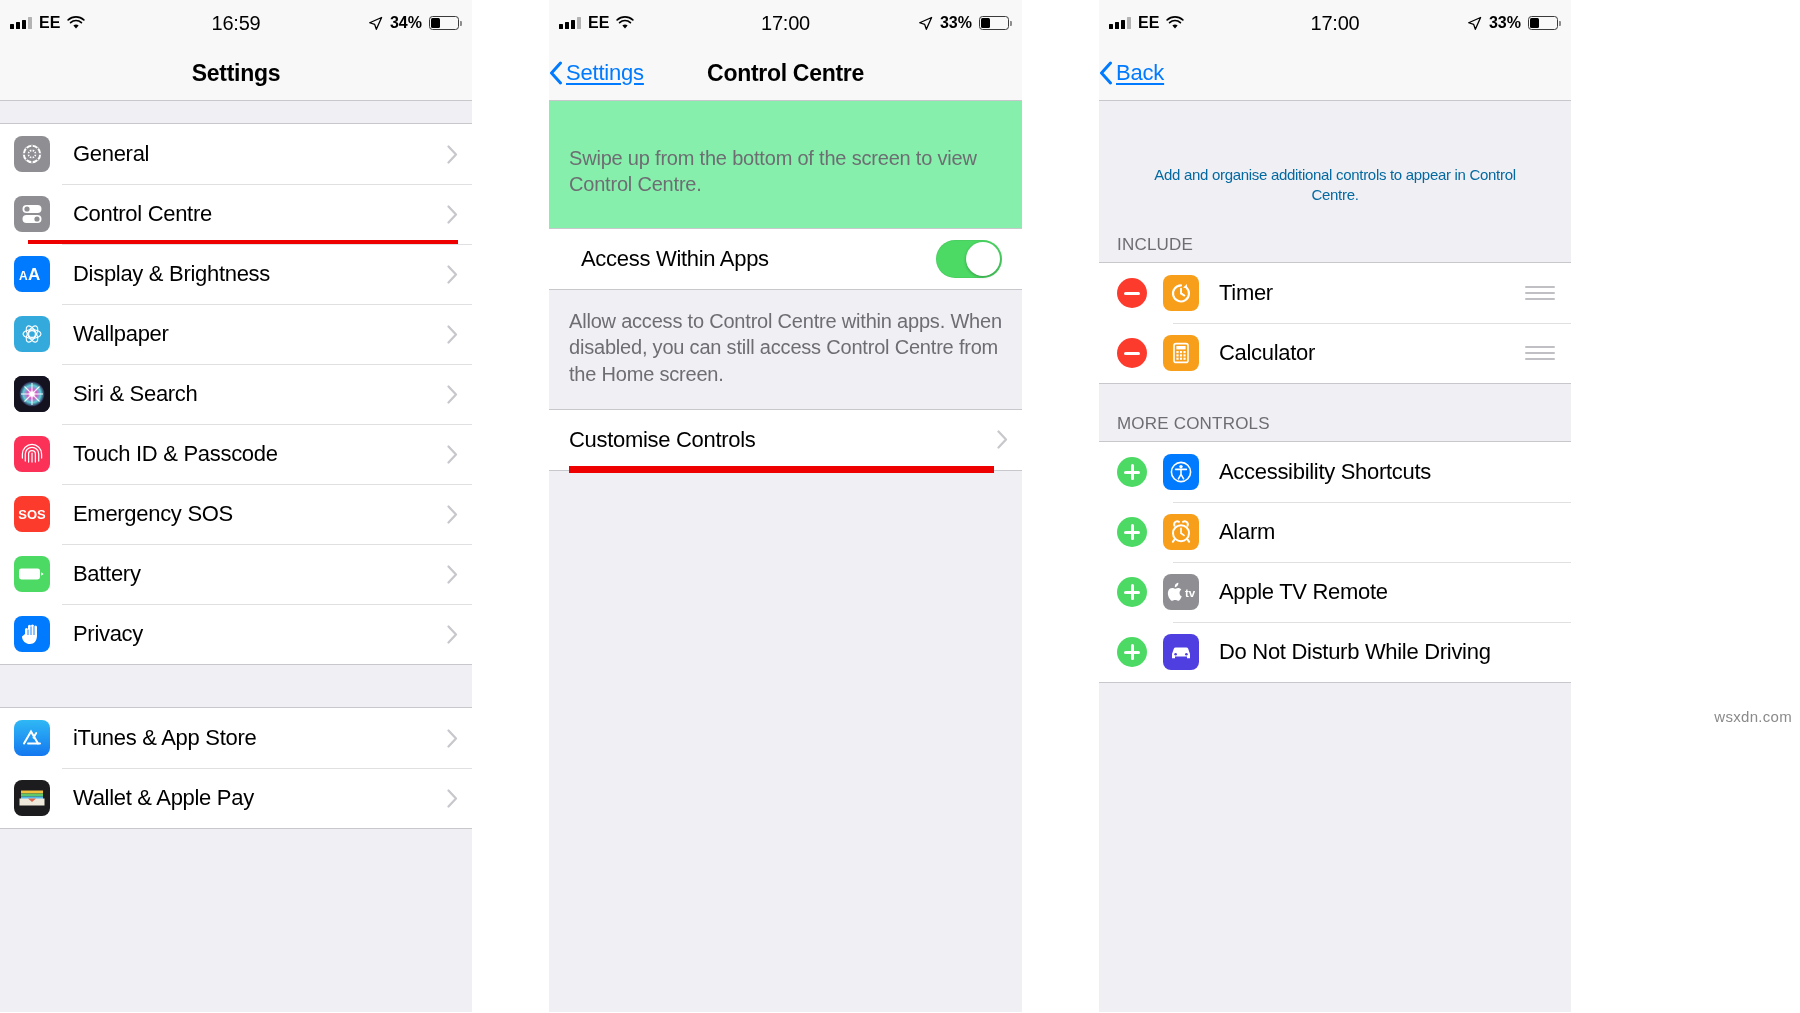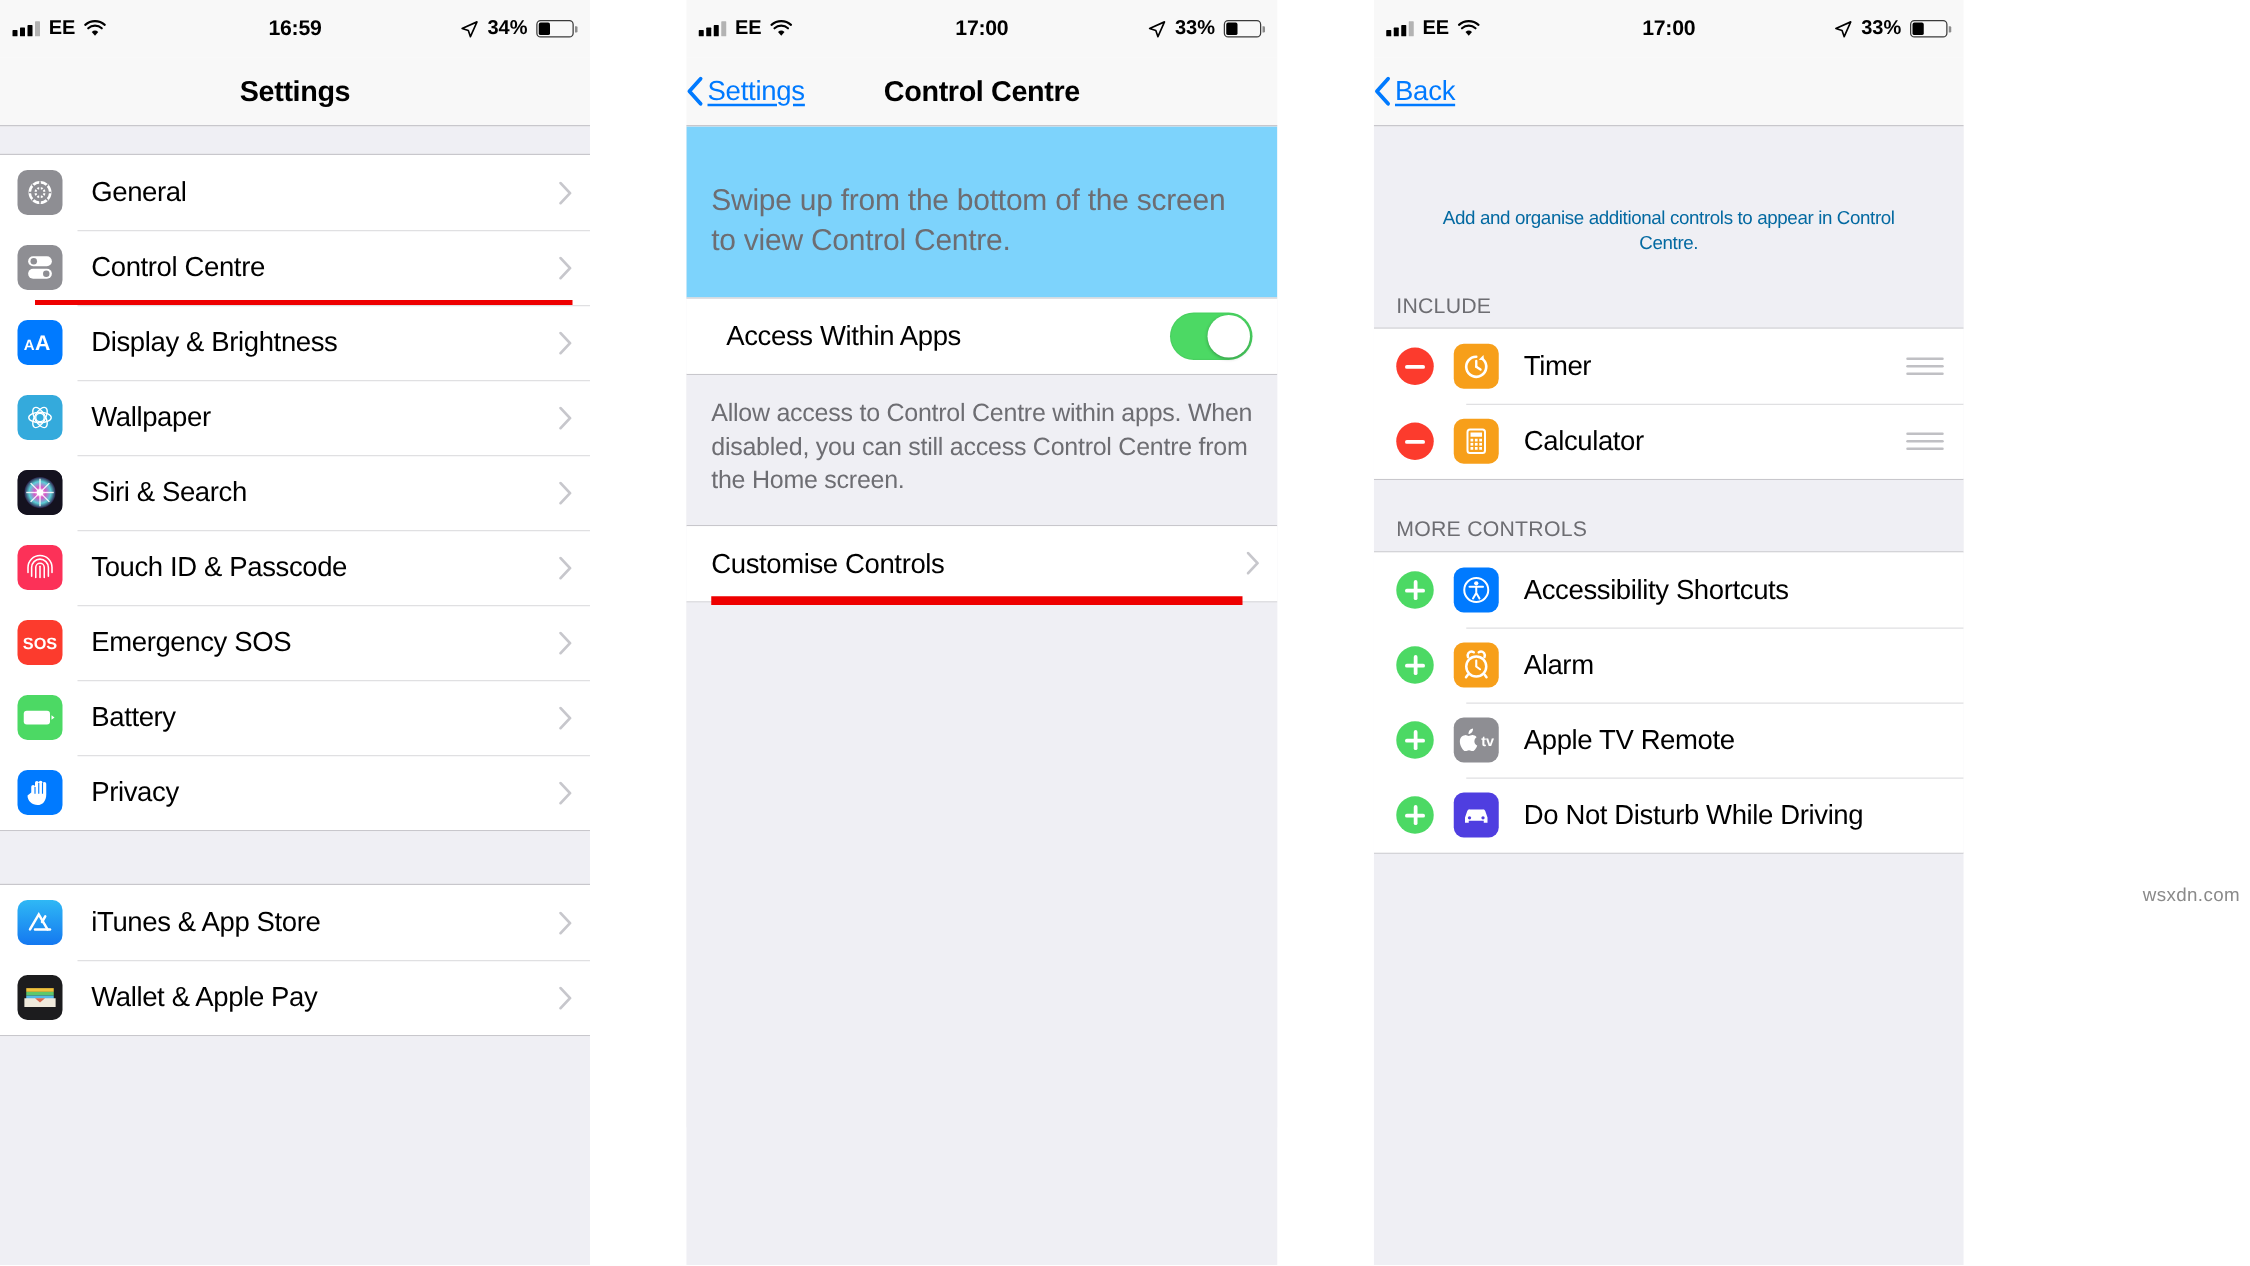--- a/index.html
+++ b/index.html
@@ -28,21 +28,21 @@
     background: #f8f8f8;
     display: flex; align-items: center;
     padding: 0 13px 0 10px;
     font-size: 17px; font-weight: bold;
     color: #000;
     position: relative;
   }
   .sb-left { display: flex; align-items: center; gap: 7px; }
   .sb-center {
     position: absolute; left: 0; right: 0; text-align: center;
-    font-size: 17px; font-weight: bold; letter-spacing: -0.2px;
+    font-size: 20px; font-weight: normal; letter-spacing: -0.2px;
   }
   .sb-right {
     margin-left: auto; display: flex; align-items: center; gap: 7px;
     position: relative; z-index: 2;
   }
   .sig { display: flex; align-items: flex-end; gap: 2px; height: 12px; }
   .sig i { display:block; width: 4px; background: #000; border-radius: 0.5px; }
   .sig i:nth-child(1){height:5px}
   .sig i:nth-child(2){height:7px}
   .sig i:nth-child(3){height:9px}
@@ -101,22 +101,22 @@
   
   .sec-header {
     font-size:17px; color:#6d6d72; letter-spacing:0.2px;
     padding: 30px 0 7px 18px; background:#efeff4;
   }
   .footer-note {
     font-size:20px; color:#6d6d72; line-height:1.32;
     padding: 18px 20px 22px 20px; background:#efeff4; letter-spacing:-0.2px;
   }
   .header-note {
-    font-size:24px; color:#6d6d72; line-height:1.32;
-    padding: 44px 20px 30px 20px; background:#7dd3fc; letter-spacing:-0.2px;
+    font-size:20px; color:#6d6d72; line-height:1.32;
+    padding: 44px 20px 30px 20px; background:#86efac; letter-spacing:-0.2px;
   }
   .intro-note {
     font-size:15px; color:#0369a1; line-height:1.34; text-align:center;
     padding: 64px 40px 0 40px; background:#efeff4; letter-spacing:-0.3px;
   }
 
   
   .toggle {
     margin-left:auto; margin-right:20px;
     width:66px; height:38px; border-radius:19px; background:#4cd964;

